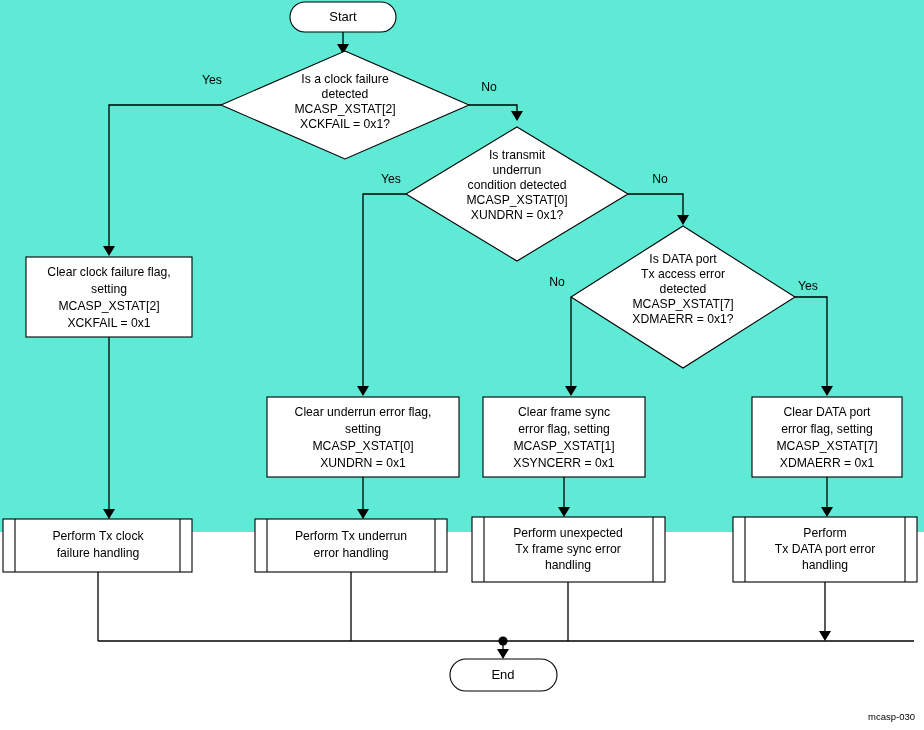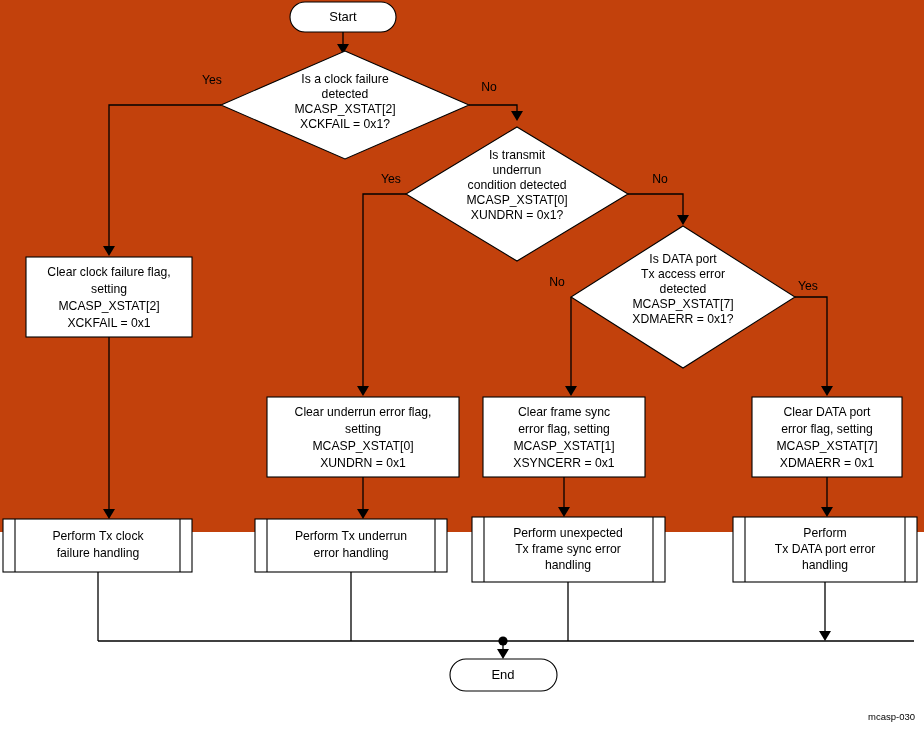--- a/index.html
+++ b/index.html
@@ -10,21 +10,21 @@
   body {
     width: 924px;
     height: 730px;
     font-family: "Liberation Sans", sans-serif;
     overflow: hidden;
   }
   #flowchart-root {
     position: relative;
     width: 924px;
     height: 532px;
-    background: #c2410c;
+    background: #5eead4;
   }
   svg#flow-svg {
     position: absolute;
     left: 0;
     top: 0;
     width: 924px;
     height: 730px;
     display: block;
   }
   .shape-outline {

